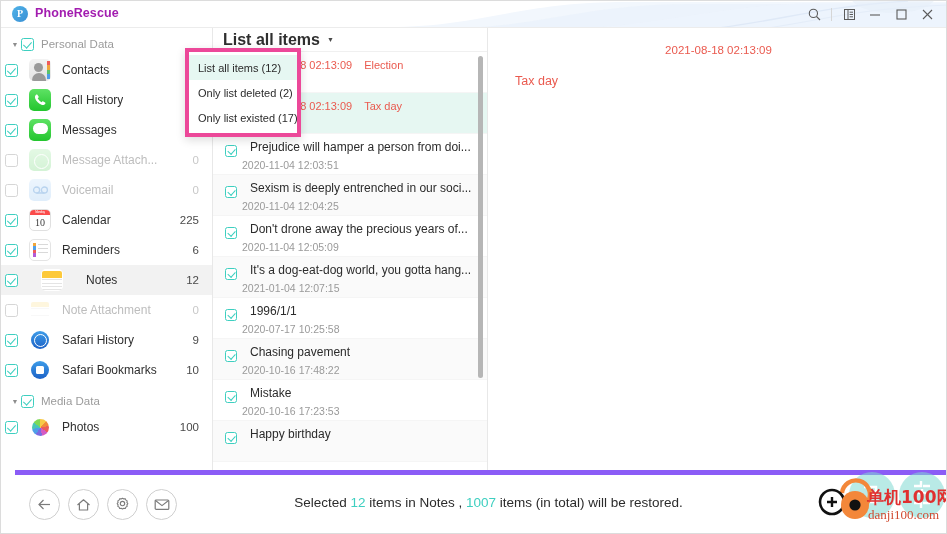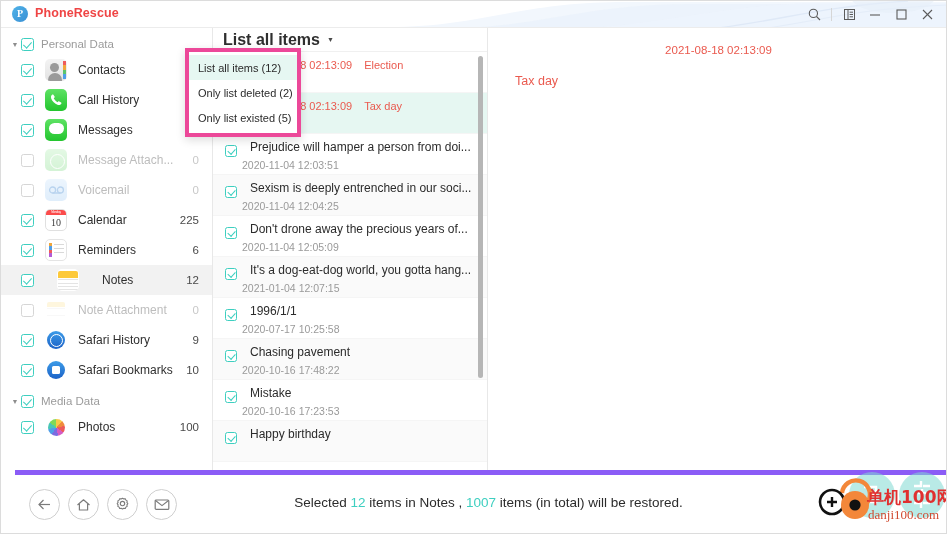--- a/index.html
+++ b/index.html
@@ -38,21 +38,21 @@
     border-radius: 50%;
     background: linear-gradient(135deg, #4fb3e8, #3a8fd4);
     display: flex; align-items: center; justify-content: center;
   }
   .tb-logo span {
     color: #fff; font-size: 10px; font-weight: bold;
     line-height: 1; font-family: "Liberation Serif", serif;
   }
   .tb-title {
     position: absolute; left: 34px; top: 5px;
-    font-size: 12.5px; font-weight: bold; color: #ef4444;
+    font-size: 12.5px; font-weight: bold; color: #a21caf;
     letter-spacing: .1px;
   }
   .tb-ctrls {
     position: absolute; right: 8px; top: 0;
     height: 27px; display: flex; align-items: center; gap: 0;
   }
   .tb-btn {
     width: 26px; height: 27px;
     display: flex; align-items: center; justify-content: center;
     color: #5b5b5b;
@@ -76,21 +76,21 @@
   }
   .grp-arrow {
     width: 12px; display: flex; align-items: center; justify-content: center;
     color: #8d8d8d; font-size: 7px;
   }
   .grp-label {
     font-size: 11.5px; color: #9b9b9b; margin-left: 7px;
   }
   .row {
     height: 30px; display: flex; align-items: center;
-    padding-left: 20px; position: relative;
+    padding-left: 4px; position: relative;
     cursor: pointer;
   }
   .row.selected { background: #f2f2f2; gap: 12px; }
   .chk {
     width: 13px; height: 13px; min-width: 13px;
     border: 1.4px solid #3ecfc0; border-radius: 2.5px;
     background: #fff; position: relative;
   }
   .chk.on::after {
     content: ""; position: absolute;
@@ -580,21 +580,21 @@
       <div class="li-title">Happy birthday</div>
       <div class="li-date"></div>
     </div>
 
     <div class="scrollbar"></div>
   </div>
 
   <div class="dropdown">
     <div class="dd-item active">List all items (12)</div>
     <div class="dd-item">Only list deleted (2)</div>
-    <div class="dd-item">Only list existed (5)</div>
+    <div class="dd-item">Only list existed (17)</div>
   </div>
 
   <div class="detail">
     <div class="detail-date">2021-08-18 02:13:09</div>
     <div class="detail-body">Tax day</div>
   </div>
 
   <div class="footer">
     <div class="fbtns">
       <div class="fbtn">

